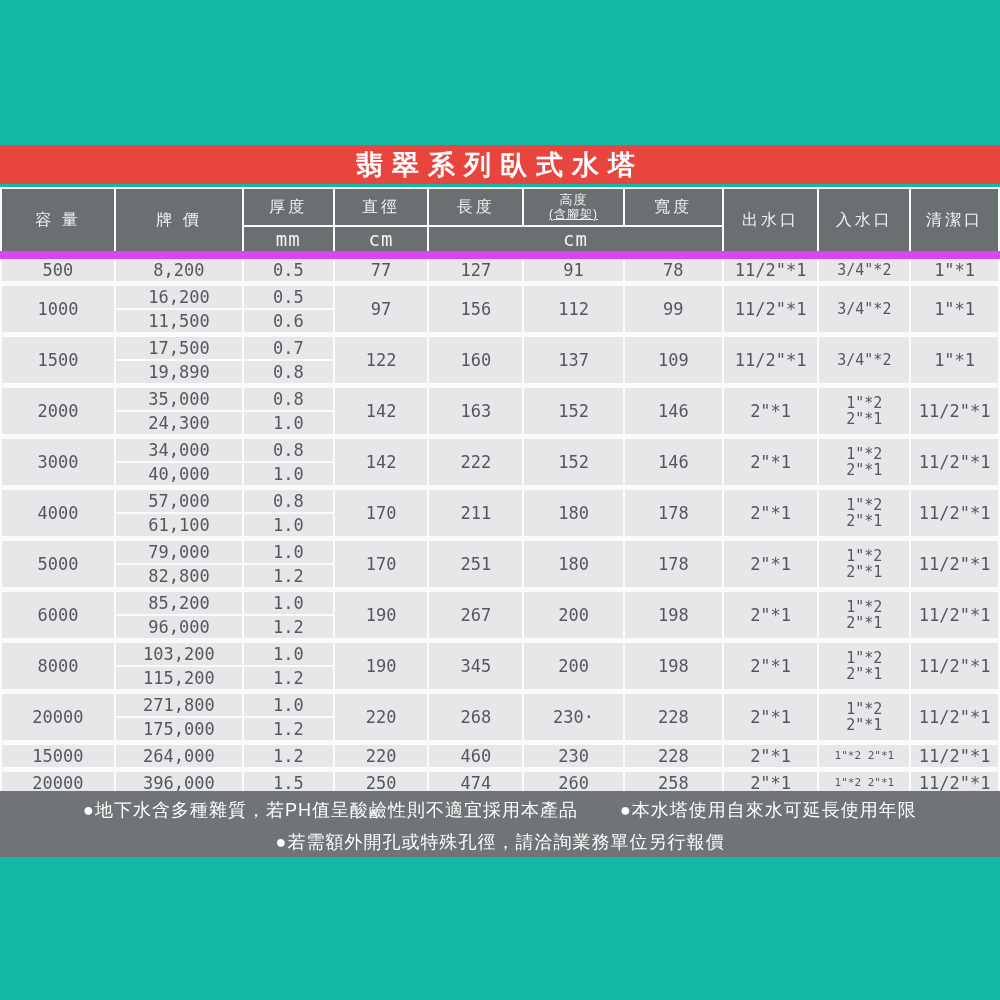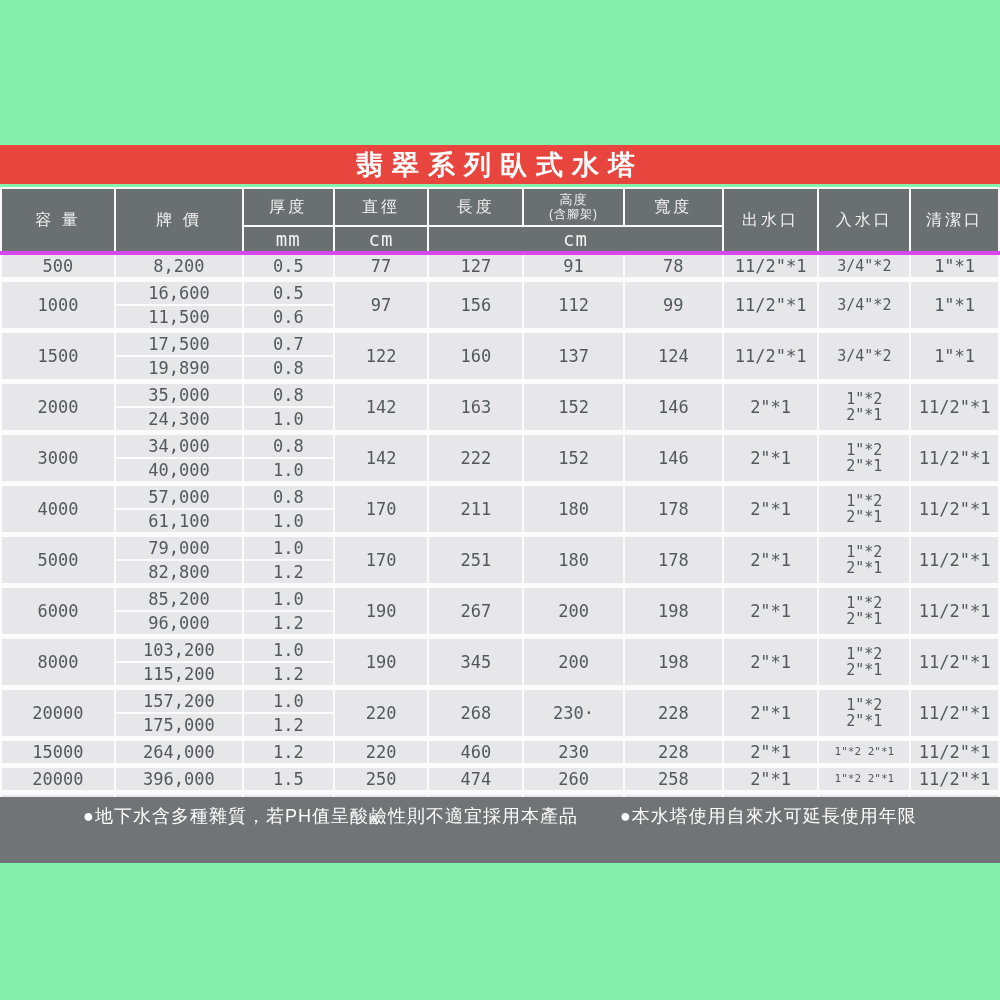--- a/index.html
+++ b/index.html
@@ -1,49 +1,49 @@
 <!DOCTYPE html>
 <html><head>
 <meta charset="utf-8">
 <style>
   html,body{margin:0;padding:0;background:#ffffff;}
   body{width:1000px;height:1000px;font-family:"Liberation Sans",sans-serif;}
-  .sheet{position:absolute;top:0;left:0;width:1000px;height:1000px;background:#86efac;overflow:hidden;}
+  .sheet{position:absolute;top:0;left:0;width:1000px;height:1000px;background:#14b8a6;overflow:hidden;}
   .title-bar{
     position:absolute;top:145px;left:0;width:1000px;height:39px;
     background:#e8453e;color:#ffffff;text-align:center;
     font-size:27px;font-weight:bold;letter-spacing:9px;line-height:40px;
   }
   .spec-table{
     position:absolute;top:187px;left:0;width:1000px;
     border-collapse:collapse;table-layout:fixed;background:#ffffff;
   }
   .spec-table th,.spec-table td{
     border:2px solid #fbfbfb;text-align:center;vertical-align:middle;
     overflow:hidden;white-space:nowrap;
   }
   .spec-table th{
     background:#6a6f71;color:#f2f2f2;font-weight:normal;
     font-size:16px;letter-spacing:3px;height:34px;
   }
   .spec-table th.hdr-height{font-size:13px;letter-spacing:1px;line-height:1.15;}
-  .spec-table th.hdr-height .sub2{font-size:12px;}
+  .spec-table th.hdr-height .sub2{font-size:12px;text-decoration:underline;}
   .spec-table tr.hdr-unit th{height:14px;font-size:19px;letter-spacing:1px;font-family:"DejaVu Sans Mono",monospace;}
   .spec-table td{
     background:#e7e7ea;color:#54585c;
     font-family:"DejaVu Sans Mono",monospace;font-size:17px;height:20px;
   }
   .spec-table tr.group-start td{border-top:5px solid #fbfbfb;}
-  .spec-table tr.first-row td{border-top:4px solid #d946ef;}
+  .spec-table tr.first-row td{border-top:8px solid #d946ef;}
   .spec-table td.cell-inlet div{line-height:1.1;font-size:15px;}
   .spec-table td.cell-inlet.small div{font-size:11px;letter-spacing:0px;}
   .notes-bar{
     position:absolute;top:791px;left:0;width:1000px;height:66px;
     background:#707476;color:#ffffff;text-align:center;
-    font-size:18px;letter-spacing:1px;margin-top:6px;
+    font-size:18px;letter-spacing:1px;
   }
   .notes-bar .line{margin-top:7px;line-height:25px;}
   .notes-bar .gap{display:inline-block;width:42px;}
 </style>
 </head>
 <body>
 
 <div class="sheet">
 
   <div class="title-bar">
@@ -95,21 +95,21 @@
           <td>91</td>
           <td>78</td>
           <td>11/2"*1</td>
           <td class="cell-inlet">
             <div>3/4"*2</div>
           </td>
           <td>1"*1</td>
         </tr>
         <tr class="group-start">
           <td rowspan="2">1000</td>
-          <td>16,600</td>
+          <td>16,200</td>
           <td>0.5</td>
           <td rowspan="2">97</td>
           <td rowspan="2">156</td>
           <td rowspan="2">112</td>
           <td rowspan="2">99</td>
           <td rowspan="2">11/2"*1</td>
           <td rowspan="2" class="cell-inlet">
             <div>3/4"*2</div>
           </td>
           <td rowspan="2">1"*1</td>
@@ -118,21 +118,21 @@
           <td>11,500</td>
           <td>0.6</td>
         </tr>
         <tr class="group-start">
           <td rowspan="2">1500</td>
           <td>17,500</td>
           <td>0.7</td>
           <td rowspan="2">122</td>
           <td rowspan="2">160</td>
           <td rowspan="2">137</td>
-          <td rowspan="2">124</td>
+          <td rowspan="2">109</td>
           <td rowspan="2">11/2"*1</td>
           <td rowspan="2" class="cell-inlet">
             <div>3/4"*2</div>
           </td>
           <td rowspan="2">1"*1</td>
         </tr>
         <tr>
           <td>19,890</td>
           <td>0.8</td>
         </tr>
@@ -245,21 +245,21 @@
             <div>2"*1</div>
           </td>
           <td rowspan="2">11/2"*1</td>
         </tr>
         <tr>
           <td>115,200</td>
           <td>1.2</td>
         </tr>
         <tr class="group-start">
           <td rowspan="2">20000</td>
-          <td>157,200</td>
+          <td>271,800</td>
           <td>1.0</td>
           <td rowspan="2">220</td>
           <td rowspan="2">268</td>
           <td rowspan="2">230·</td>
           <td rowspan="2">228</td>
           <td rowspan="2">2"*1</td>
           <td rowspan="2" class="cell-inlet">
             <div>1"*2</div>
             <div>2"*1</div>
           </td>
@@ -311,15 +311,18 @@
           </td>
           <td>11/2"*1</td>
         </tr>
       </tbody>
   </table>
 
   <div class="notes-bar">
     <div class="line">
       <span>●地下水含多種雜質，若PH值呈酸鹼性則不適宜採用本產品</span><span class="gap"></span><span>●本水塔使用自來水可延長使用年限</span>
     </div>
+    <div class="line">
+      <span>●若需額外開孔或特殊孔徑，請洽詢業務單位另行報價</span>
+    </div>
   </div>
 
 </div>
 
 </body></html>

